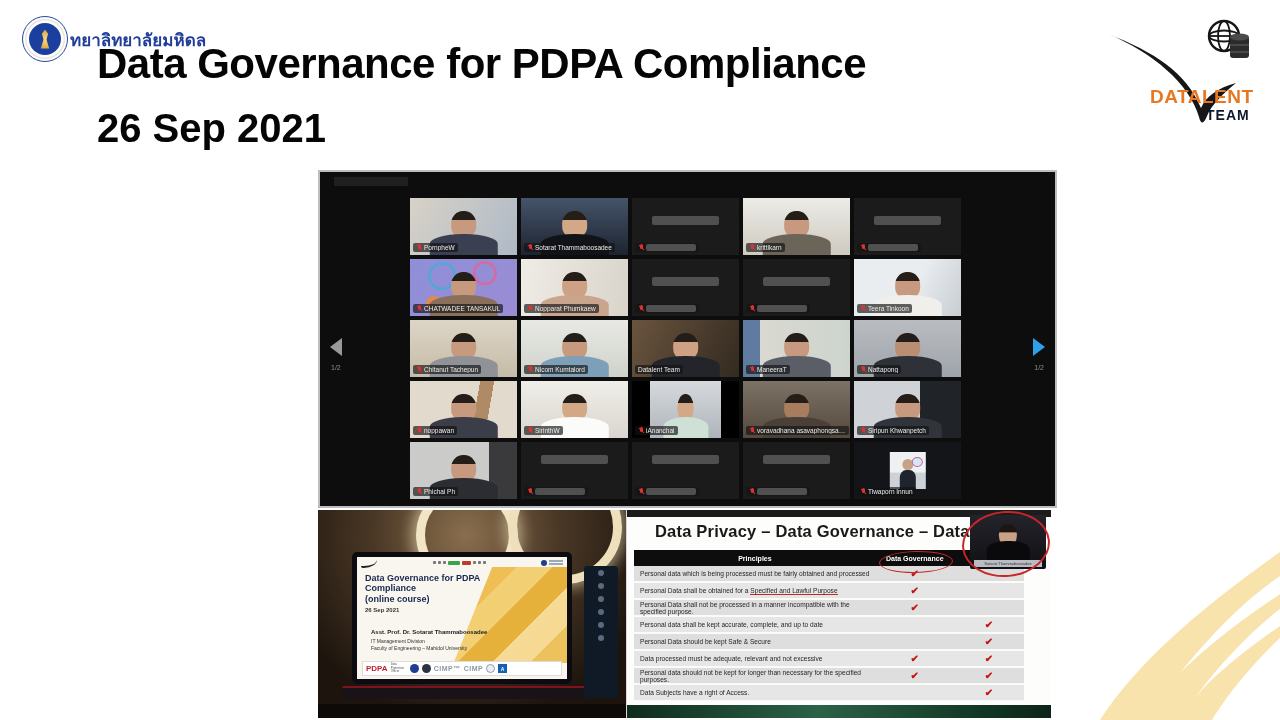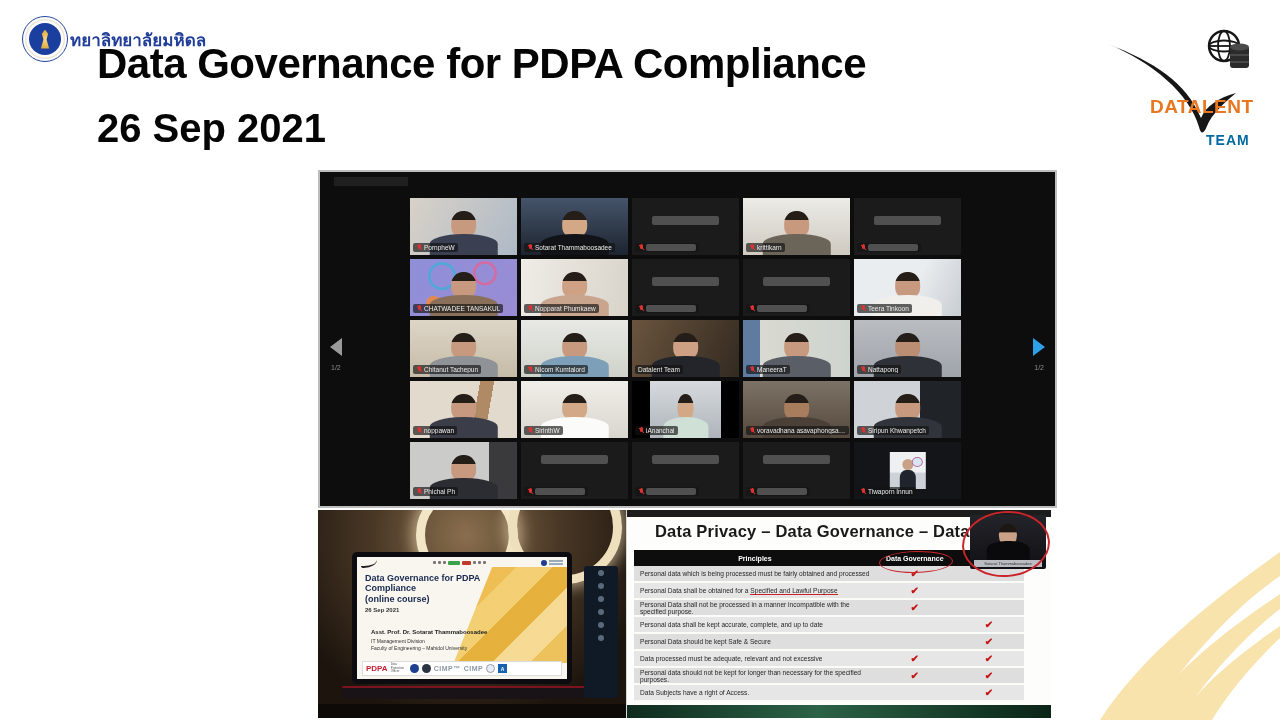--- a/index.html
+++ b/index.html
@@ -7,23 +7,23 @@
   .abs{position:absolute;}
 
   
   .mu-logo{left:22px;top:16px;width:44px;height:44px;border-radius:50%;background:radial-gradient(circle,#fdfdfd 58%,#e8e2d2 62%,#fdfdfd 66%);border:1.5px solid #23479e;display:flex;align-items:center;justify-content:center;}
   .mu-inner{width:32px;height:32px;border-radius:50%;background:#1b3f9e;display:flex;align-items:center;justify-content:center;}
   .mu-emblem{width:13px;height:19px;background:radial-gradient(#ffd978,#c8952e);clip-path:polygon(50% 0,74% 22%,62% 52%,82% 100%,18% 100%,38% 52%,26% 22%);}
   .mu-thai{left:70px;top:26px;font-size:17px;font-weight:bold;color:#1f3d99;}
   .page-title{left:97px;top:40px;font-size:42px;font-weight:600;color:#050505;letter-spacing:-0.5px;}
   .page-date{left:97px;top:106px;font-size:40px;font-weight:600;color:#050505;}
 
-  .dl-logo{right:18px;top:24px;width:160px;height:120px;text-decoration:underline;}
+  .dl-logo{right:18px;top:14px;width:160px;height:120px;text-decoration:underline;}
   .dl-name{position:absolute;left:48px;top:72px;font-size:19px;font-weight:bold;color:#e87722;letter-spacing:.5px;}
-  .dl-team{position:absolute;left:104px;top:93px;font-size:14px;font-weight:bold;color:#0369a1;letter-spacing:1px;margin-top:15px;}
+  .dl-team{position:absolute;left:104px;top:93px;font-size:14px;font-weight:bold;color:#0f172a;letter-spacing:1px;}
 
   
   .conf{left:318px;top:170px;width:739px;height:338px;background:#0d0d0d;border:2px solid #bdbdbd;box-sizing:border-box;}
   .conf-menu-stub{left:14px;top:5px;width:74px;height:9px;background:#1f1f1f;}
   .grid{left:90px;top:26px;width:552px;display:flex;flex-direction:column;gap:4px;}
   .grow{display:flex;gap:4px;}
   .tile{position:relative;width:107px;height:57px;background:#000;overflow:hidden;flex:none;}
   .tile.active{outline:2px solid #b8d44e;outline-offset:-2px;}
   .person{position:absolute;inset:0;background:var(--bg,#222);}
   .tile.pillar .person{left:17%;right:17%;}

